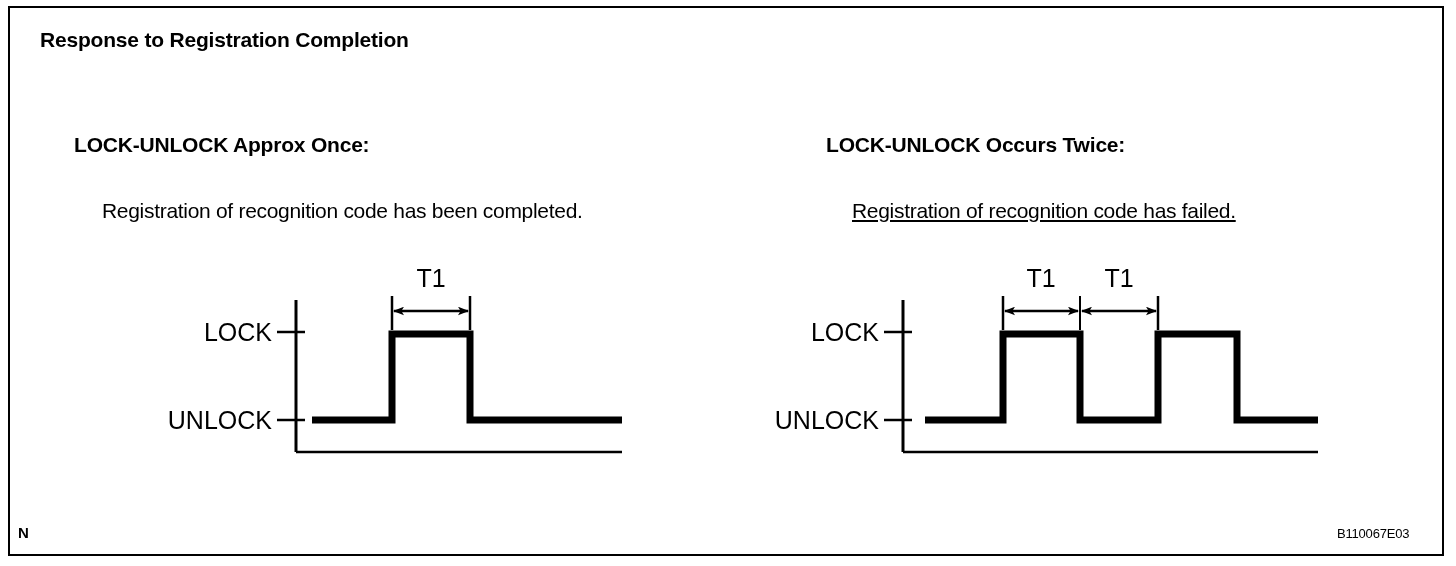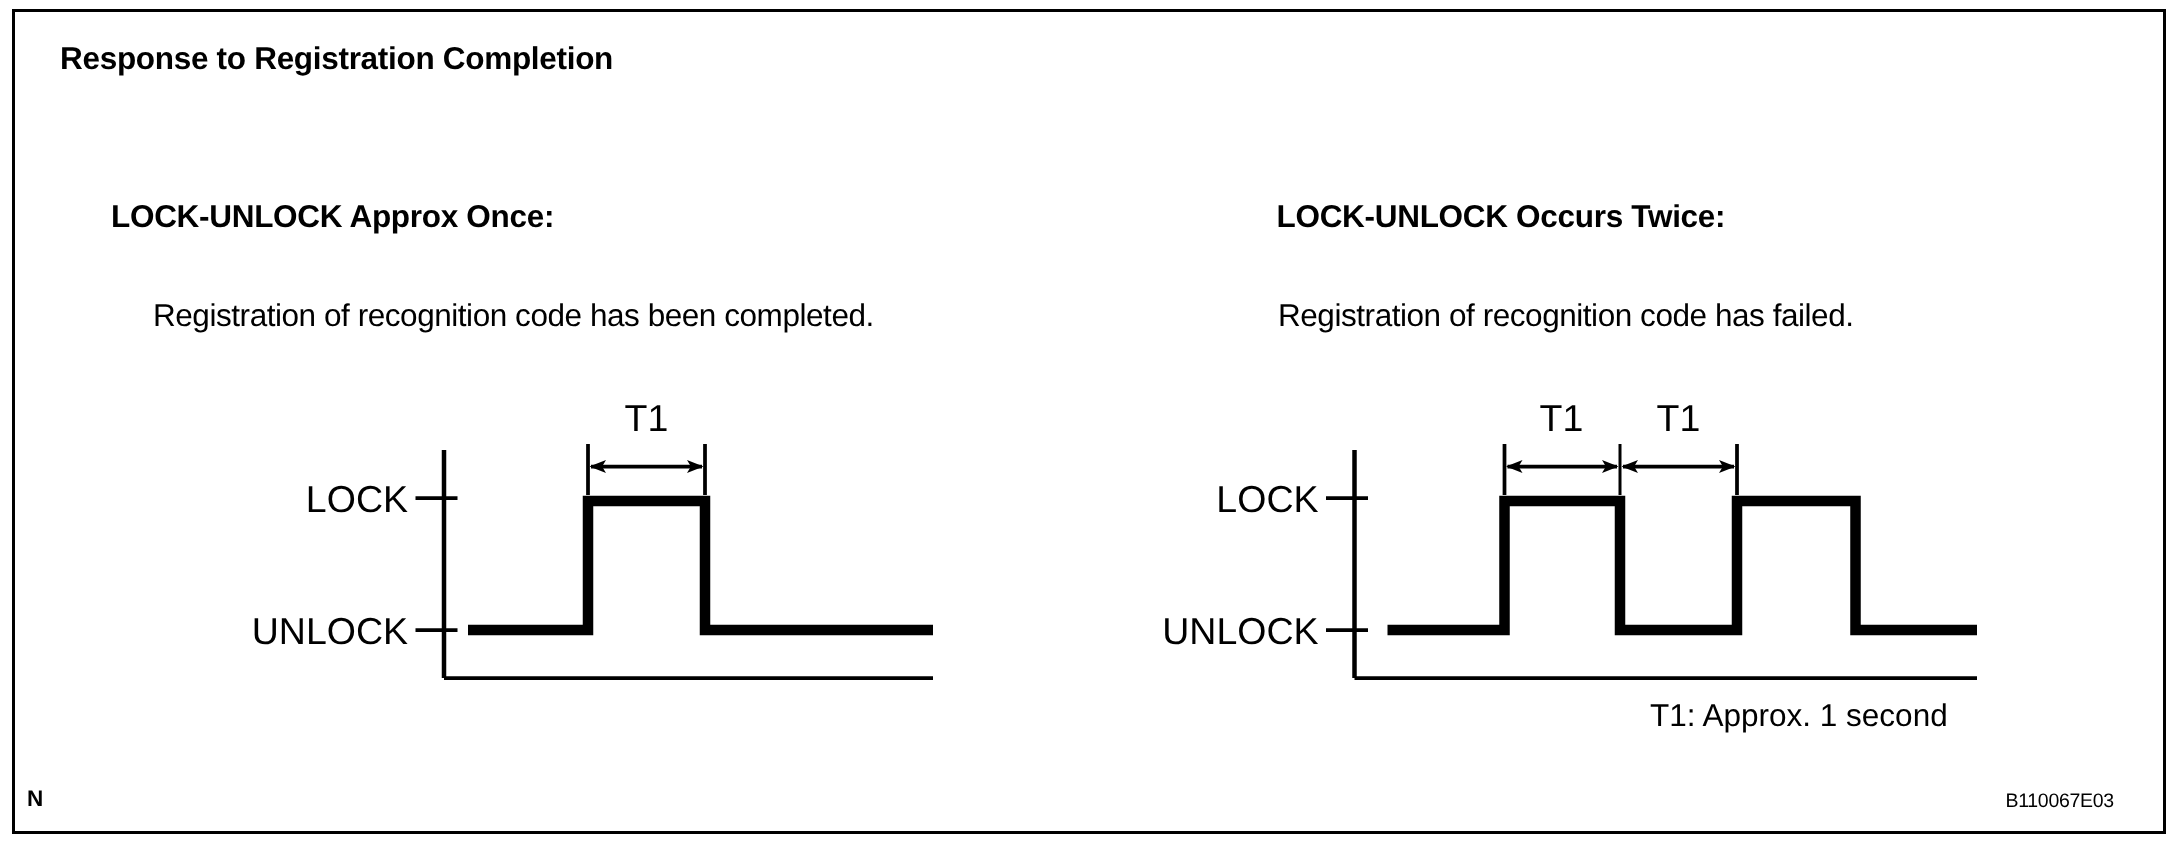--- a/index.html
+++ b/index.html
@@ -49,22 +49,22 @@
   .col-desc {
     position: absolute;
     font-size: 21px;
     font-weight: normal;
     letter-spacing: -0.3px;
     white-space: nowrap;
     margin-left: 24px;
   }
   .heading-left  { left: 74px;  top: 133px; }
   .desc-left     { left: 78px;  top: 199px; }
-  .heading-right { left: 826px; top: 133px; margin-left: 25px; }
-  .desc-right    { left: 828px; top: 199px; }
+  .heading-right { left: 826px; top: 133px; }
+  .desc-right    { left: 828px; top: 199px; text-decoration: underline; }
 
   .footnote {
     position: absolute;
     left: 1100px;
     top: 466px;
     font-size: 21px;
     white-space: nowrap;
   }
   .corner-n {
     position: absolute;
@@ -144,19 +144,18 @@
     <text x="272" y="341" text-anchor="end" font-size="25" font-family="Liberation Sans, sans-serif" fill="#000">LOCK</text>
     <text x="272" y="429" text-anchor="end" font-size="25" font-family="Liberation Sans, sans-serif" fill="#000">UNLOCK</text>
     <text x="431" y="287" text-anchor="middle" font-size="25" font-family="Liberation Sans, sans-serif" fill="#000">T1</text>
 
     <text x="879" y="341" text-anchor="end" font-size="25" font-family="Liberation Sans, sans-serif" fill="#000">LOCK</text>
     <text x="879" y="429" text-anchor="end" font-size="25" font-family="Liberation Sans, sans-serif" fill="#000">UNLOCK</text>
     <text x="1041" y="287" text-anchor="middle" font-size="25" font-family="Liberation Sans, sans-serif" fill="#000">T1</text>
     <text x="1119" y="287" text-anchor="middle" font-size="25" font-family="Liberation Sans, sans-serif" fill="#000">T1</text>
   </svg>
 
-  <div class="footnote">T1: Approx. 1 second</div>
 
   <div class="corner-n">N</div>
 
   <div class="part-code">B110067E03</div>
 
 </div>
 
 </body></html>

